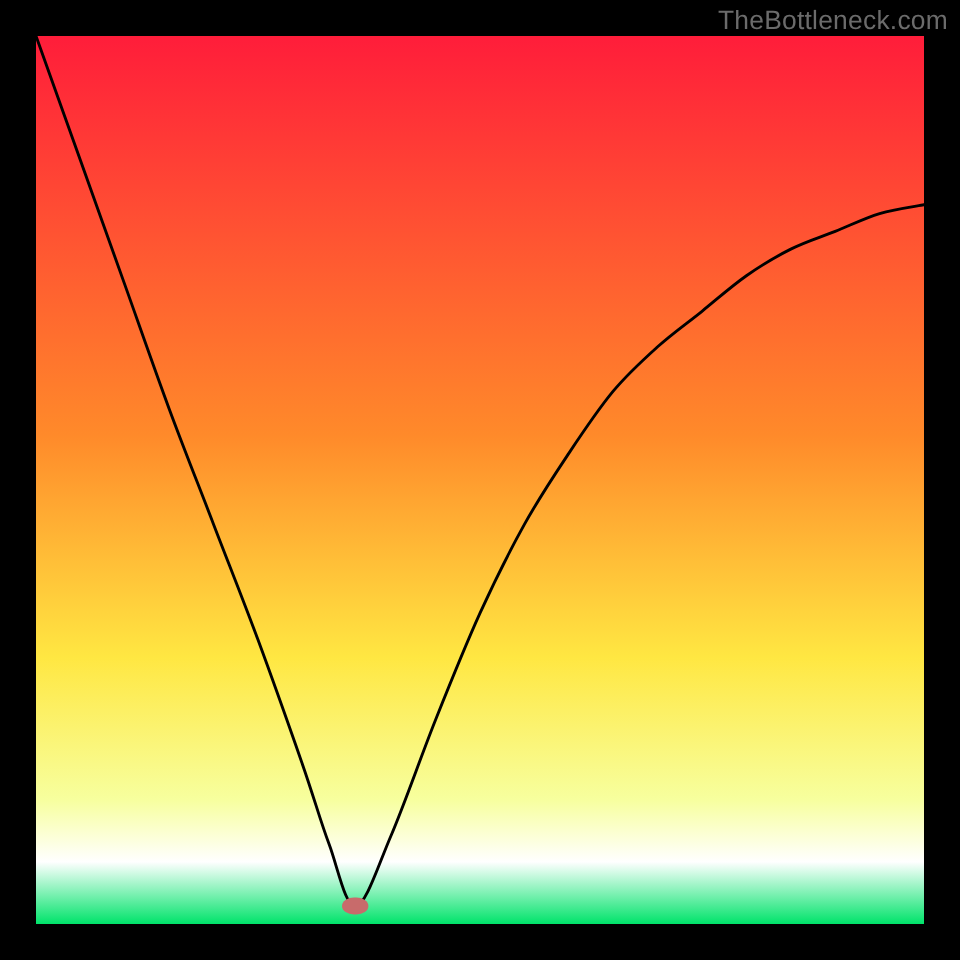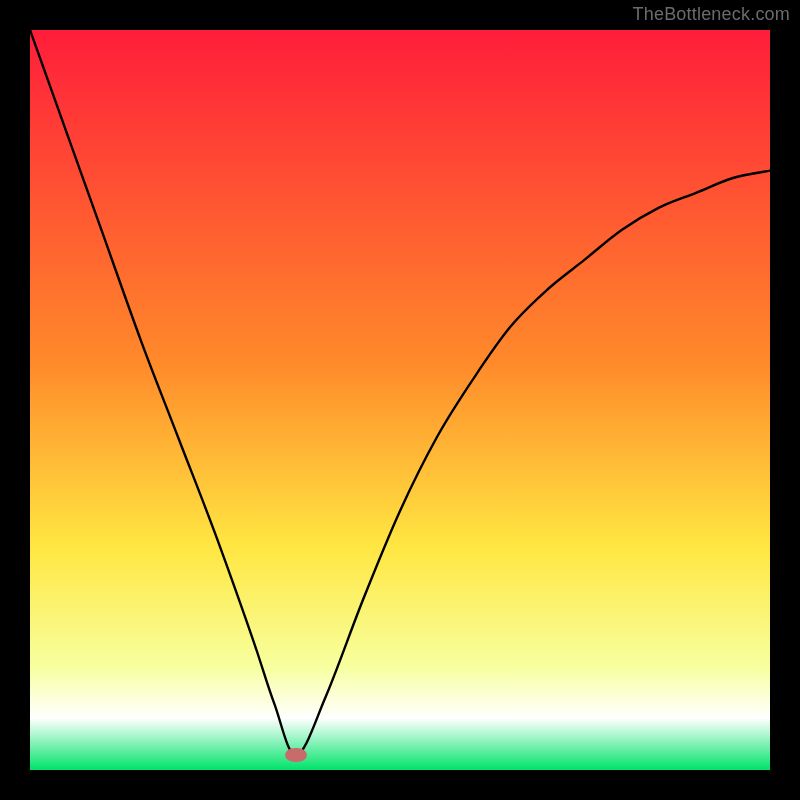--- a/index.html
+++ b/index.html
@@ -27,21 +27,21 @@
     width: 740px;
     height: 740px;
     overflow: hidden;
   }
 
   .watermark {
     position: absolute;
     top: 4px;
     right: 10px;
     color: #6b6b6b;
-    font-size: 18px;
+    font-size: 22px;
     font-weight: 500;
     letter-spacing: 0.2px;
     z-index: 5;
   }
 
   svg.curve {
     position: absolute;
     left: 0; top: 0;
     width: 740px; height: 740px;
     z-index: 3;

